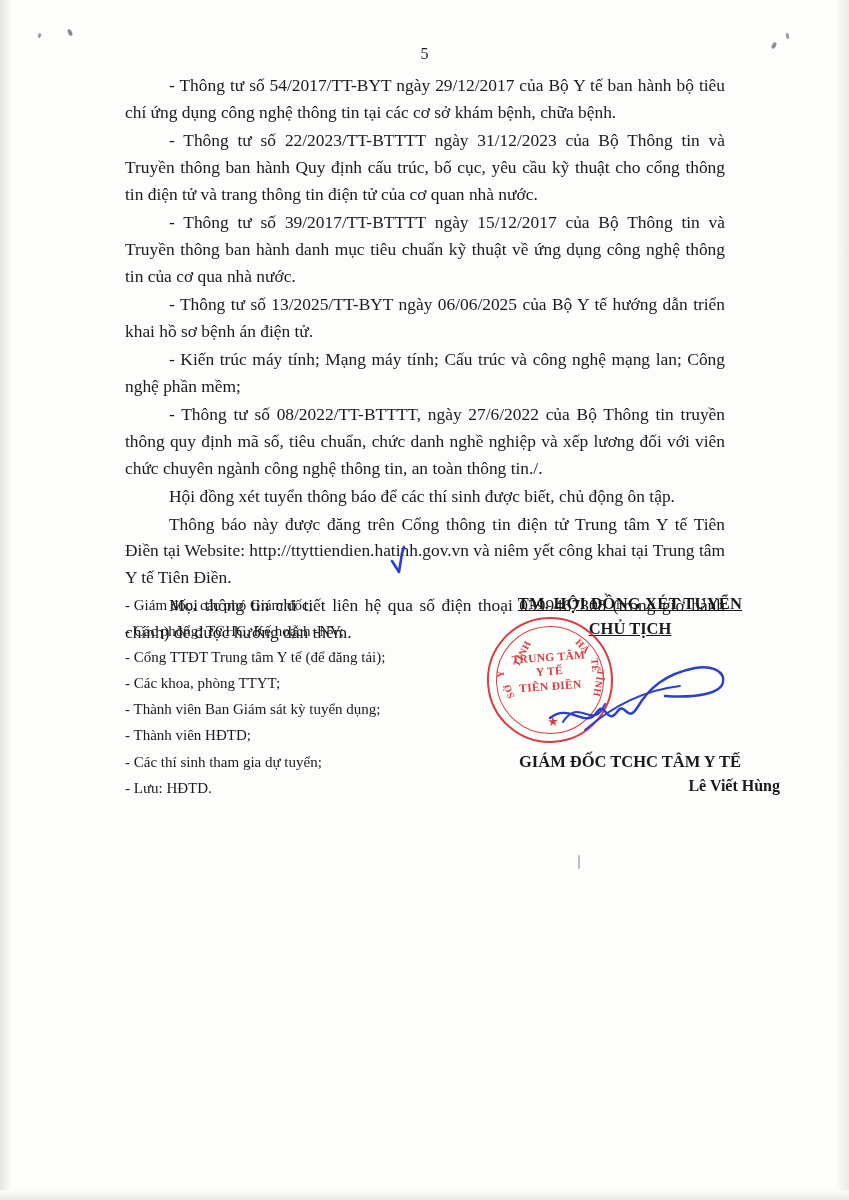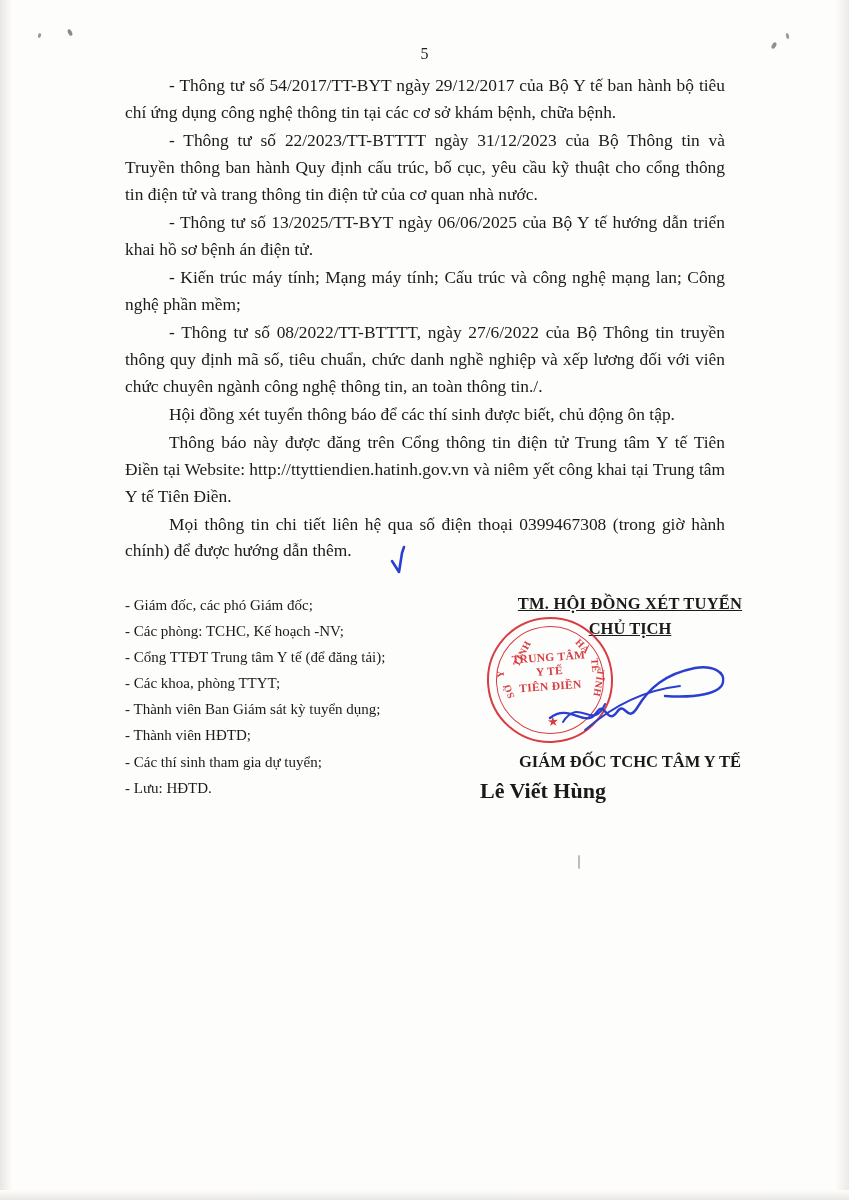--- a/index.html
+++ b/index.html
@@ -120,22 +120,22 @@
     width: 300px;
     text-align: center;
     font-size: 16.5px;
     font-weight: bold;
   }
   .signer .name {
     position: absolute;
     left: 0;
     top: 182px;
     width: 300px;
-    text-align: left;
-    font-size: 22px;
+    text-align: right;
+    font-size: 16px;
     font-weight: bold;
   }
 
   
   .seal {
     position: absolute;
     left: 487px;
     top: 617px;
     width: 122px;
     height: 122px;
@@ -213,20 +213,21 @@
   <div class="speck s2"></div>
   <div class="speck s3"></div>
   <div class="speck s4"></div>
   <div class="speck s5"></div>
 
   <div class="page-number">5</div>
 
   <div class="body-text">
     <p>- Thông tư số 54/2017/TT-BYT ngày 29/12/2017 của Bộ Y tế ban hành bộ tiêu chí ứng dụng công nghệ thông tin tại các cơ sở khám bệnh, chữa bệnh.</p>
     <p>- Thông tư số 22/2023/TT-BTTTT ngày 31/12/2023 của Bộ Thông tin và Truyền thông ban hành Quy định cấu trúc, bố cục, yêu cầu kỹ thuật cho cổng thông tin điện tử và trang thông tin điện tử của cơ quan nhà nước.</p>
+    <p>- Thông tư số 39/2017/TT-BTTTT ngày 15/12/2017 của Bộ Thông tin và Truyền thông ban hành danh mục tiêu chuẩn kỹ thuật về ứng dụng công nghệ thông tin của cơ qua nhà nước.</p>
     <p>- Thông tư số 13/2025/TT-BYT ngày 06/06/2025 của Bộ Y tế hướng dẫn triển khai hồ sơ bệnh án điện tử.</p>
     <p>- Kiến trúc máy tính; Mạng máy tính; Cấu trúc và công nghệ mạng lan; Công nghệ phần mềm;</p>
     <p>- Thông tư số 08/2022/TT-BTTTT, ngày 27/6/2022 của Bộ Thông tin truyền thông quy định mã số, tiêu chuẩn, chức danh nghề nghiệp và xếp lương đối với viên chức chuyên ngành công nghệ thông tin, an toàn thông tin./.</p>
     <p>Hội đồng xét tuyển thông báo để các thí sinh được biết, chủ động ôn tập.</p>
     <p>Thông báo này được đăng trên Cổng thông tin điện tử Trung tâm Y tế Tiên Điền tại Website: http://ttyttiendien.hatinh.gov.vn và niêm yết công khai tại Trung tâm Y tế Tiên Điền.</p>
     <p>Mọi thông tin chi tiết liên hệ qua số điện thoại 0399467308 (trong giờ hành chính) để được hướng dẫn thêm.</p>
   </div>
 
   <svg class="check-mark" viewBox="0 0 30 34">
     <path d="M3 16 L10 27 L13 8 L15 2" stroke="#2a3fd0" stroke-width="2.6" fill="none" stroke-linecap="round" stroke-linejoin="round"></path>

